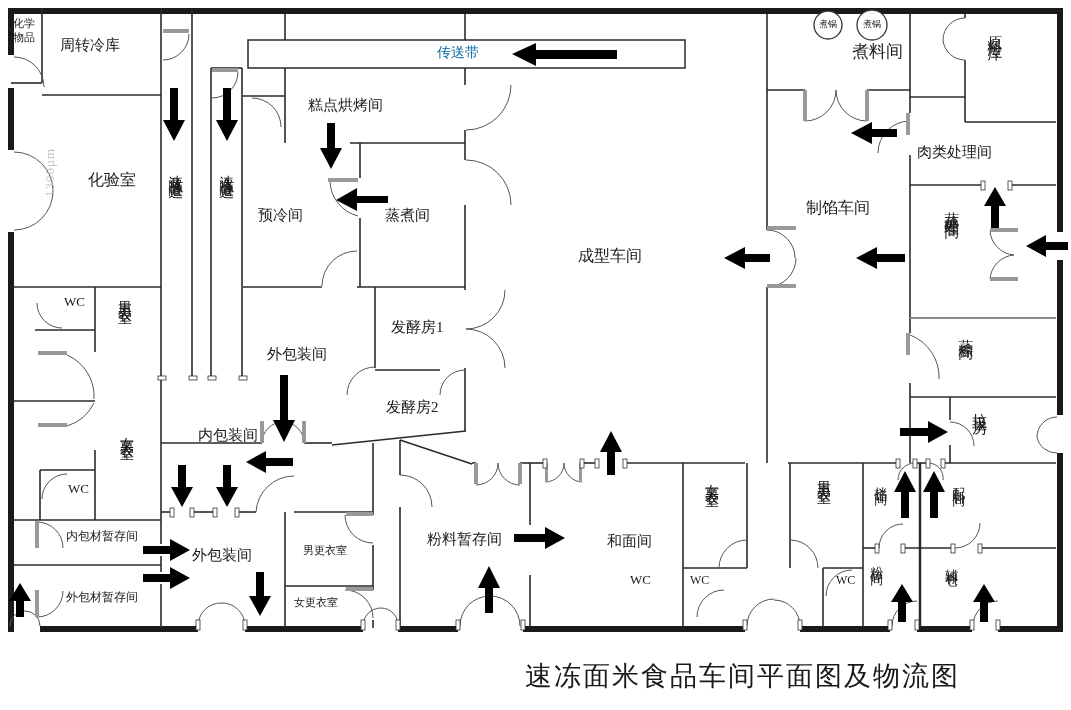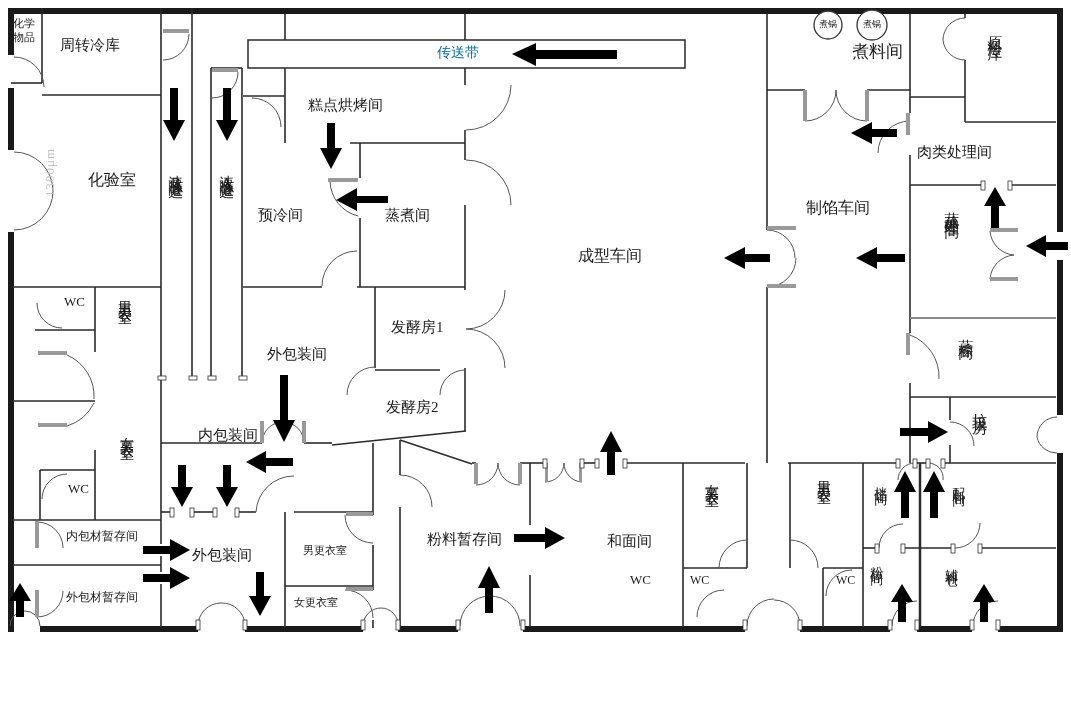--- a/index.html
+++ b/index.html
@@ -329,14 +329,15 @@
   <div class="lbl v" style="left:703px;top:473px;font-size:14px;">女更衣室</div>
   <div class="lbl" style="left:690px;top:573px;font-size:12px;">WC</div>
   <div class="lbl v" style="left:815px;top:470px;font-size:14px;">男更衣室</div>
   <div class="lbl" style="left:836px;top:573px;font-size:12px;">WC</div>
   <div class="lbl v" style="left:872px;top:476px;font-size:13px;">拌馅间</div>
   <div class="lbl v" style="left:868px;top:556px;font-size:13px;">粉碎间</div>
   <div class="lbl v" style="left:950px;top:477px;font-size:13px;">配料间</div>
   <div class="lbl v" style="left:943px;top:558px;font-size:13px;">辅料仓</div>
   <div class="lbl dim" style="left:42px;top:148px;font-size:13px;">1300μm</div>
 
+  <div class="lbl title" style="left:525px;top:660px;">速冻面米食品车间平面图及物流图</div>
 
 </div>
 
 </body></html>

